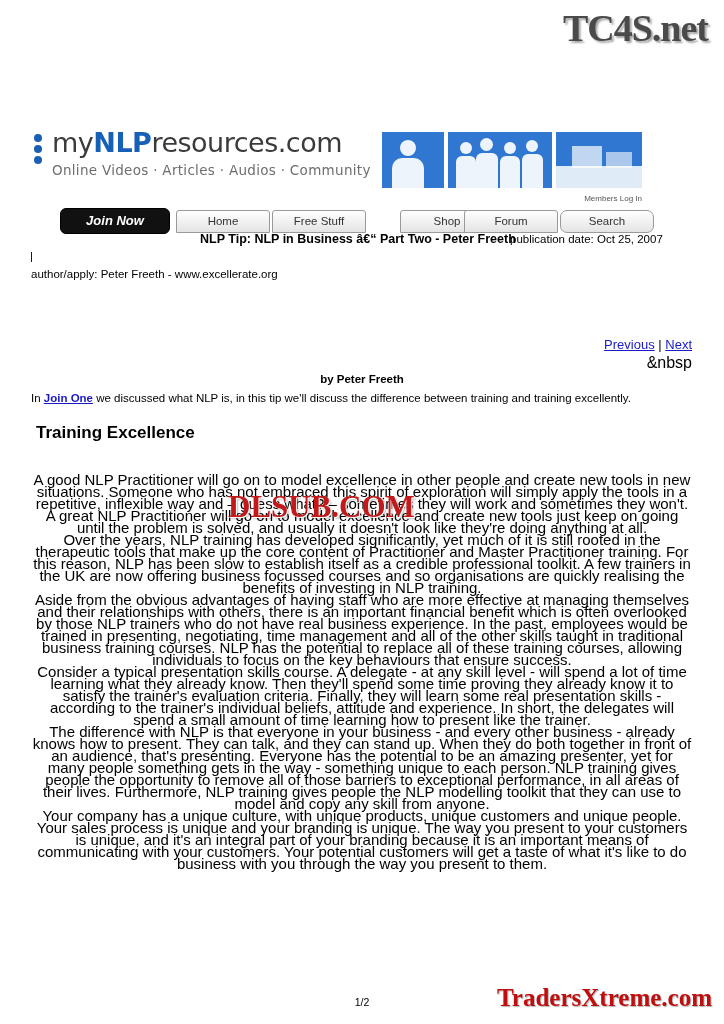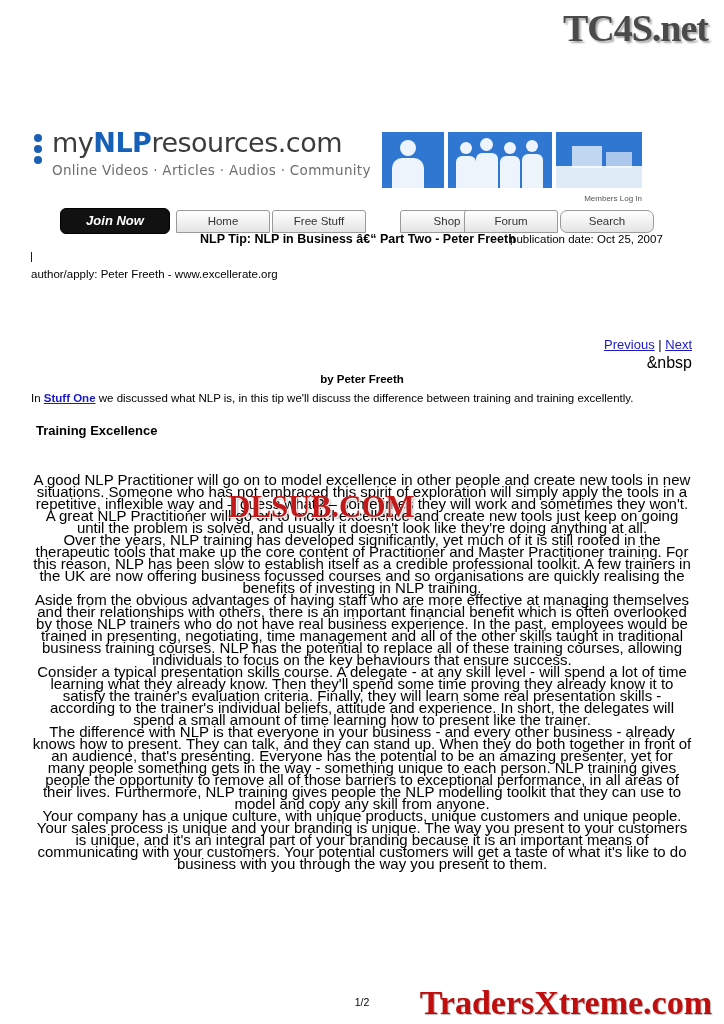--- a/index.html
+++ b/index.html
@@ -235,21 +235,21 @@
   .intro a {
     color: #1a19c8;
     text-decoration: underline;
     font-weight: bold;
   }
 
   .section-head {
     position: absolute;
     left: 36px;
     top: 423px;
-    font-size: 13px;
+    font-size: 17px;
     font-weight: bold;
   }
 
   
   .body-copy {
     position: absolute;
     left: 31px;
     top: 474px;
     width: 662px;
     font-size: 15px;
@@ -281,21 +281,21 @@
     width: 724px;
     text-align: center;
     font-size: 10.5px;
     color: #000;
   }
   .tx-footer {
     position: absolute;
     right: 12px;
     top: 984px;
     font-family: "Liberation Serif", serif;
-    font-size: 34px;
+    font-size: 25px;
     font-weight: bold;
     color: #c00d0d;
     text-shadow: 1px 1px 1px rgba(0,0,0,0.3);
   }
 </style>
 </head>
 <body>
 
 <div class="page">
 
@@ -356,21 +356,21 @@
   <div class="prevnext">
     <a href="#">Previous</a>
     <span>|</span>
     <a href="#">Next</a>
   </div>
   <div class="nbsp-line">&amp;nbsp</div>
 
   <div class="byline">by Peter Freeth</div>
 
   <div class="intro">
-    <span>In </span><a href="#">Stuff One</a><span> we discussed what NLP is, in this tip we'll discuss the difference between training and training excellently.</span>
+    <span>In </span><a href="#">Join One</a><span> we discussed what NLP is, in this tip we'll discuss the difference between training and training excellently.</span>
   </div>
 
   <div class="section-head">Training Excellence</div>
 
   <div class="body-copy">
     <p>A good NLP Practitioner will go on to model excellence in other people and create new tools in new situations. Someone who has not embraced this spirit of exploration will simply apply the tools in a repetitive, inflexible way and – guess what? – sometimes they will work and sometimes they won't. A great NLP Practitioner will go on to model excellence and create new tools just keep on going until the problem is solved, and usually it doesn't look like they're doing anything at all.</p>
     <p>Over the years, NLP training has developed significantly, yet much of it is still rooted in the therapeutic tools that make up the core content of Practitioner and Master Practitioner training. For this reason, NLP has been slow to establish itself as a credible professional toolkit. A few trainers in the UK are now offering business focussed courses and so organisations are quickly realising the benefits of investing in NLP training.</p>
     <p>Aside from the obvious advantages of having staff who are more effective at managing themselves and their relationships with others, there is an important financial benefit which is often overlooked by those NLP trainers who do not have real business experience. In the past, employees would be trained in presenting, negotiating, time management and all of the other skills taught in traditional business training courses. NLP has the potential to replace all of these training courses, allowing individuals to focus on the key behaviours that ensure success.</p>
     <p>Consider a typical presentation skills course. A delegate - at any skill level - will spend a lot of time learning what they already know. Then they'll spend some time proving they already know it to satisfy the trainer's evaluation criteria. Finally, they will learn some real presentation skills - according to the trainer's individual beliefs, attitude and experience. In short, the delegates will spend a small amount of time learning how to present like the trainer.</p>
     <p>The difference with NLP is that everyone in your business - and every other business - already knows how to present. They can talk, and they can stand up. When they do both together in front of an audience, that's presenting. Everyone has the potential to be an amazing presenter, yet for many people something gets in the way - something unique to each person. NLP training gives people the opportunity to remove all of those barriers to exceptional performance, in all areas of their lives. Furthermore, NLP training gives people the NLP modelling toolkit that they can use to model and copy any skill from anyone.</p>

